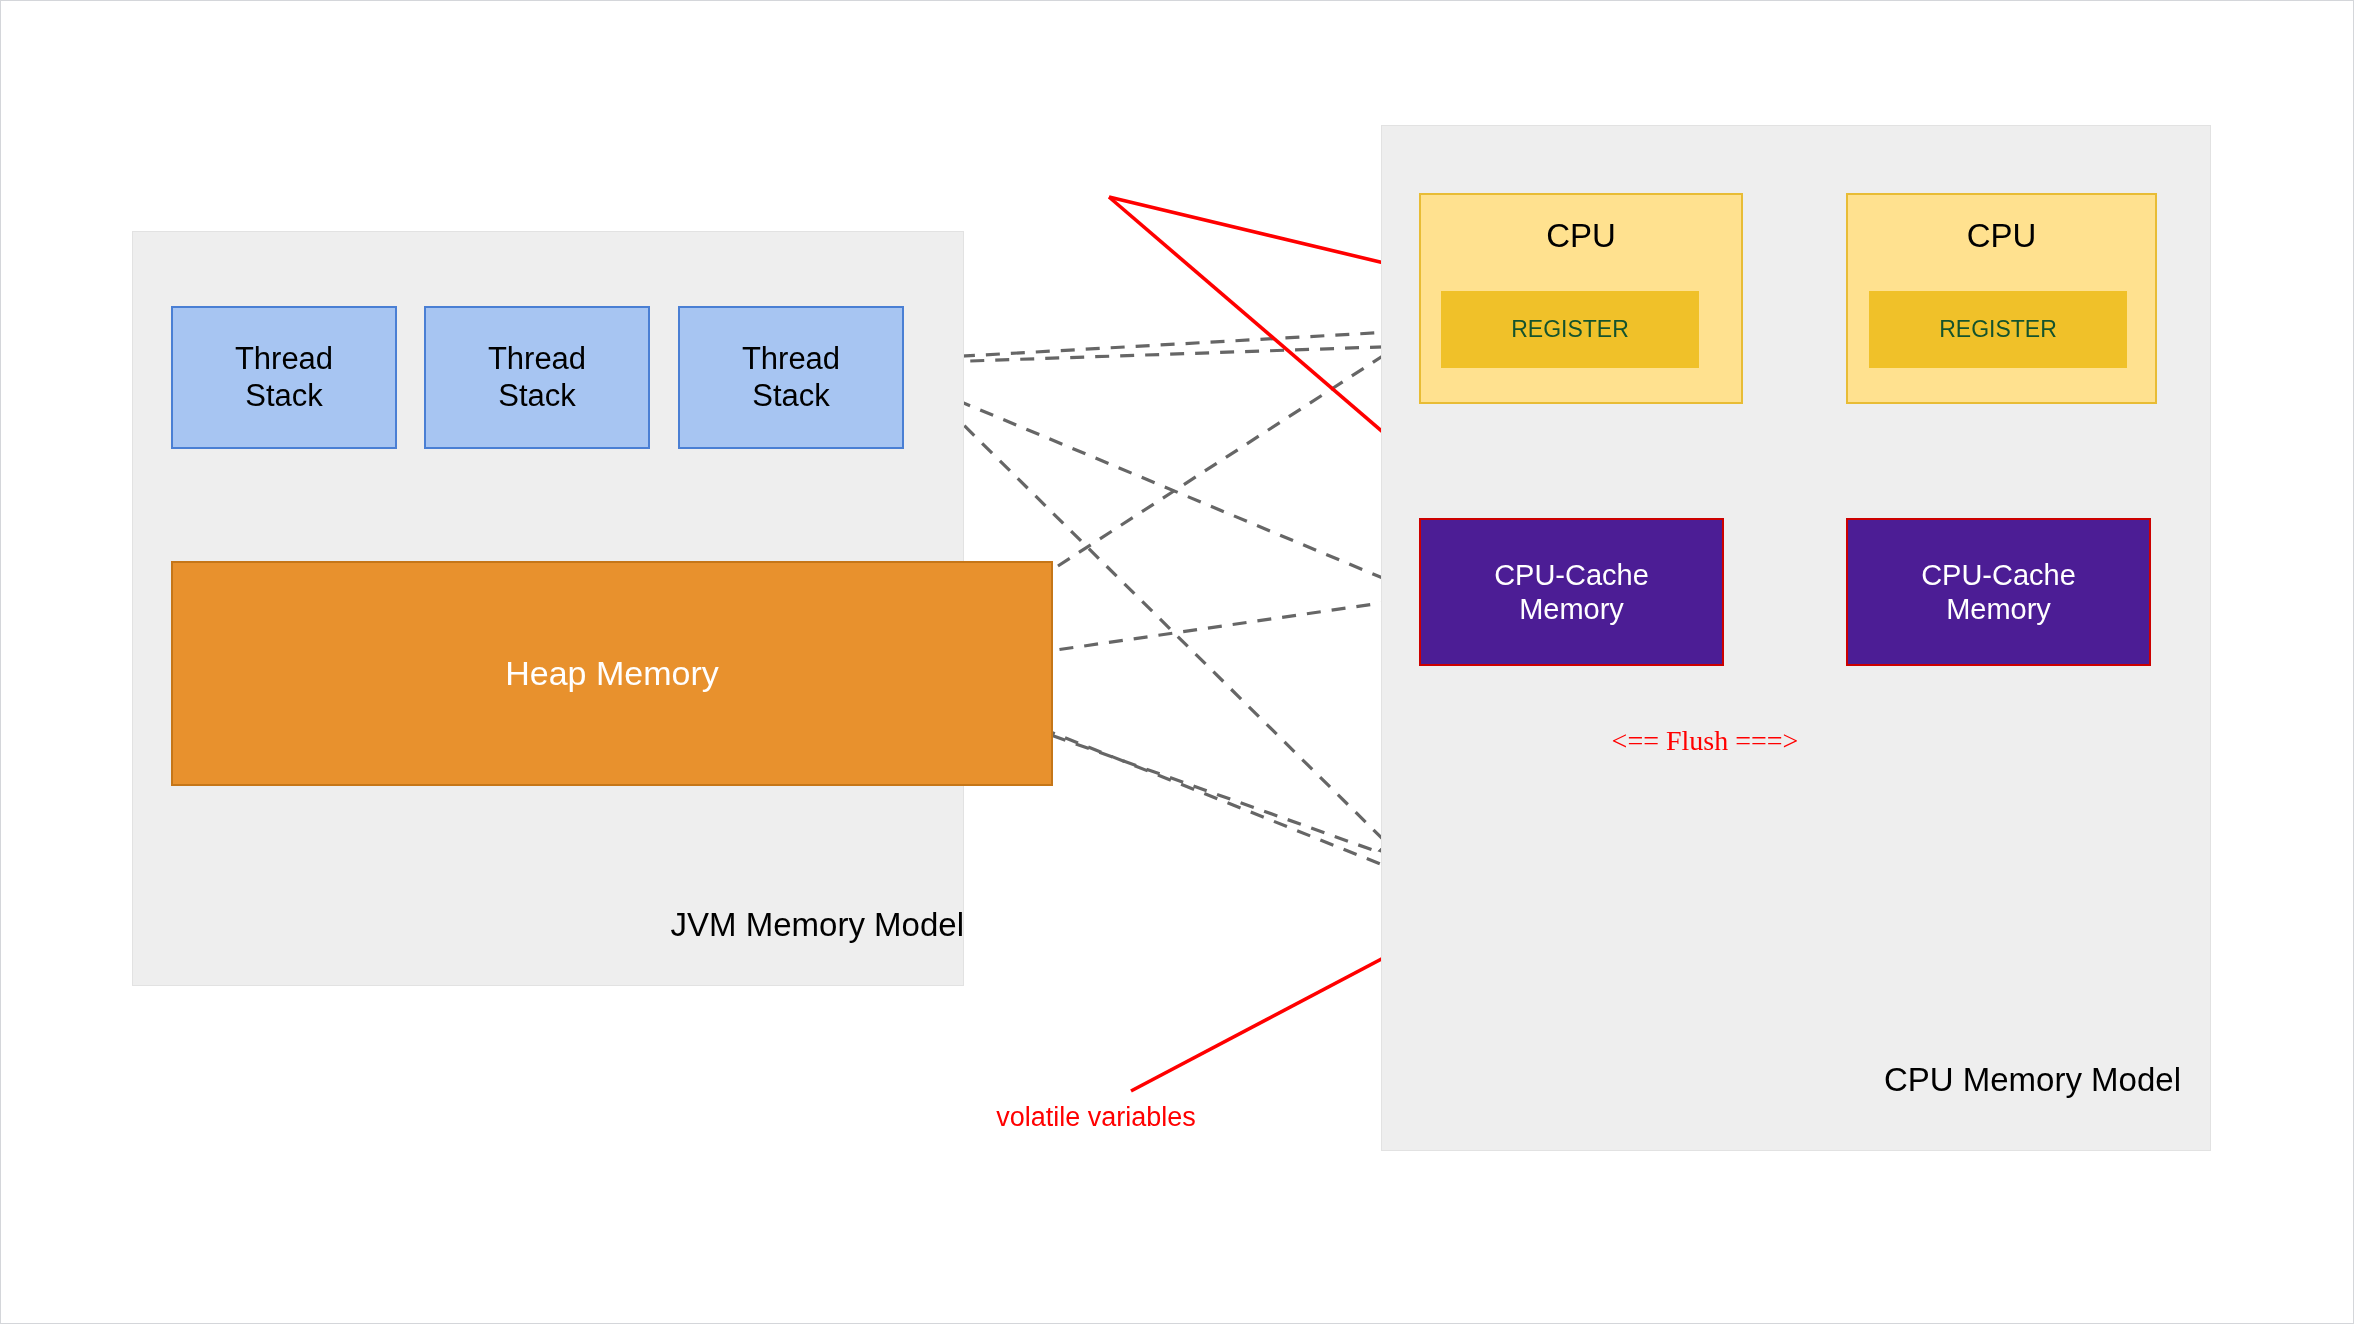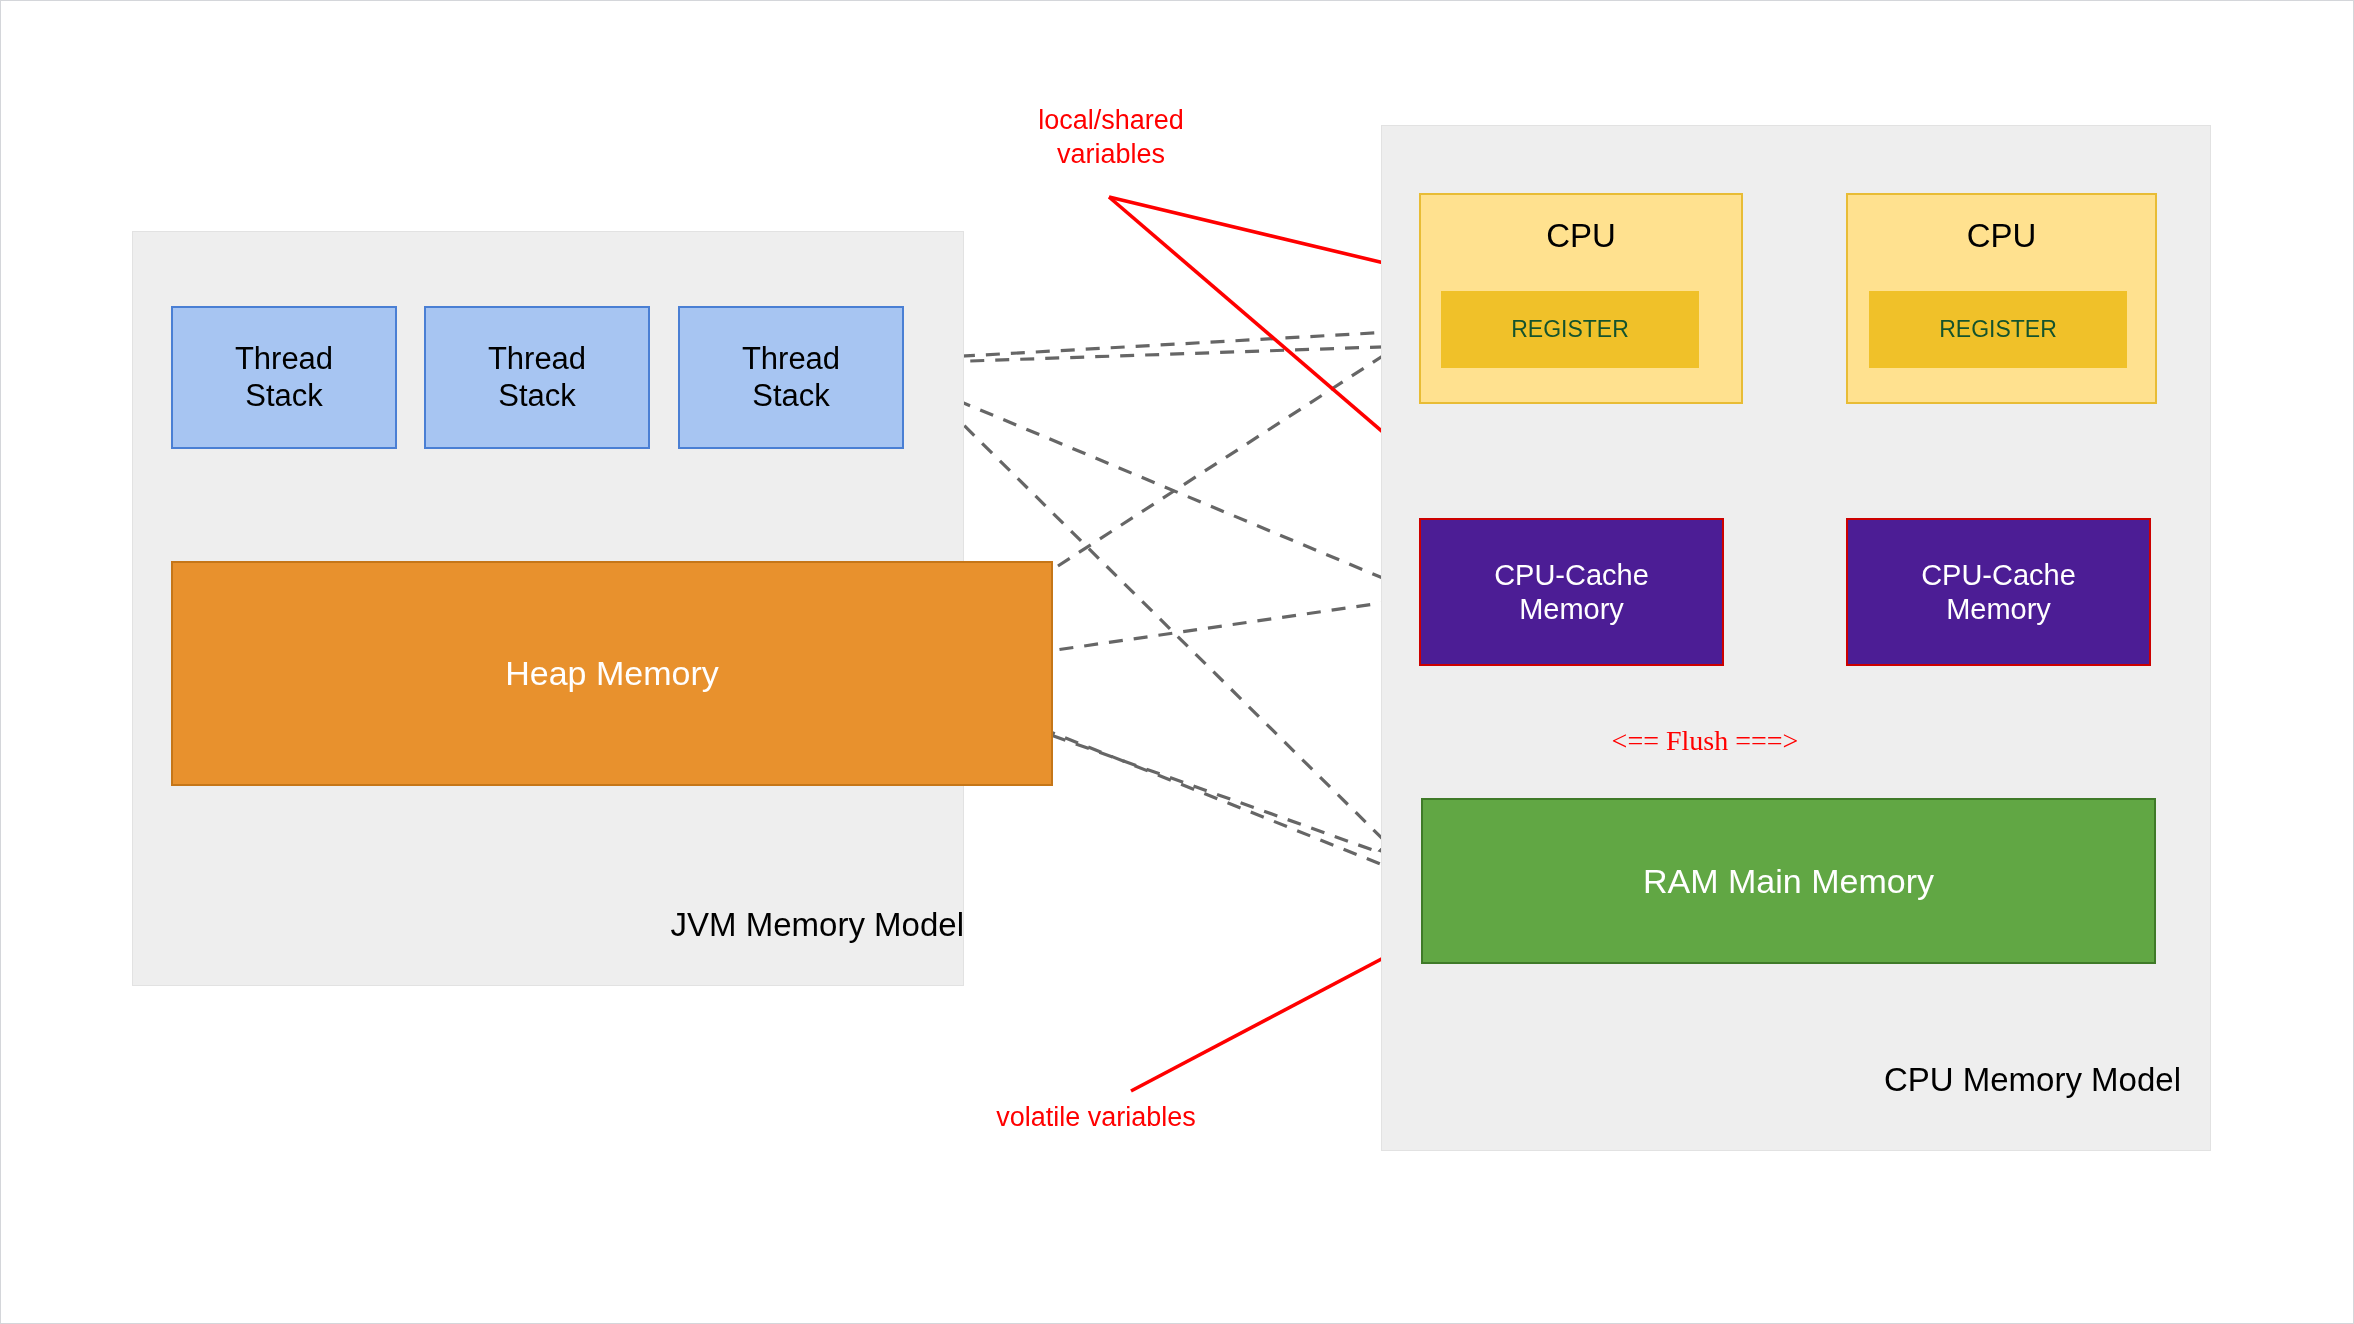--- a/index.html
+++ b/index.html
@@ -168,24 +168,21 @@
   <div class="node register" style="left:1440px;top:290px;width:258px;height:77px;">REGISTER</div>
 
   <div class="node cpu" style="left:1845px;top:192px;width:311px;height:211px;">CPU</div>
   <div class="node register" style="left:1868px;top:290px;width:258px;height:77px;">REGISTER</div>
 
   <div class="node cache" style="left: 1418px; top: 517px; width: 305px; height: 148px; white-space: pre-line;">CPU-Cache
 Memory</div>
   <div class="node cache" style="left: 1845px; top: 517px; width: 305px; height: 148px; white-space: pre-line;">CPU-Cache
 Memory</div>
 
-  <div class="node ram" style="left:1420px;top:797px;width:735px;height:166px;">RAM Main Memory</div>
 
   <div class="group-label" style="left:1380px;top:1060px;width:800px;">CPU Memory Model</div>
 
-  <div class="annot" style="left: 955px; top: 103px; width: 310px; white-space: pre-line;">local/shared
-variables</div>
 
   <div class="annot" style="left:930px;top:1100px;width:330px;">volatile variables</div>
 
   <div class="annot flush" style="left:1584px;top:722px;width:240px;font-family:Liberation Serif, serif;">&lt;== Flush ===&gt;</div>
 
 </div>
 
 </body></html>

